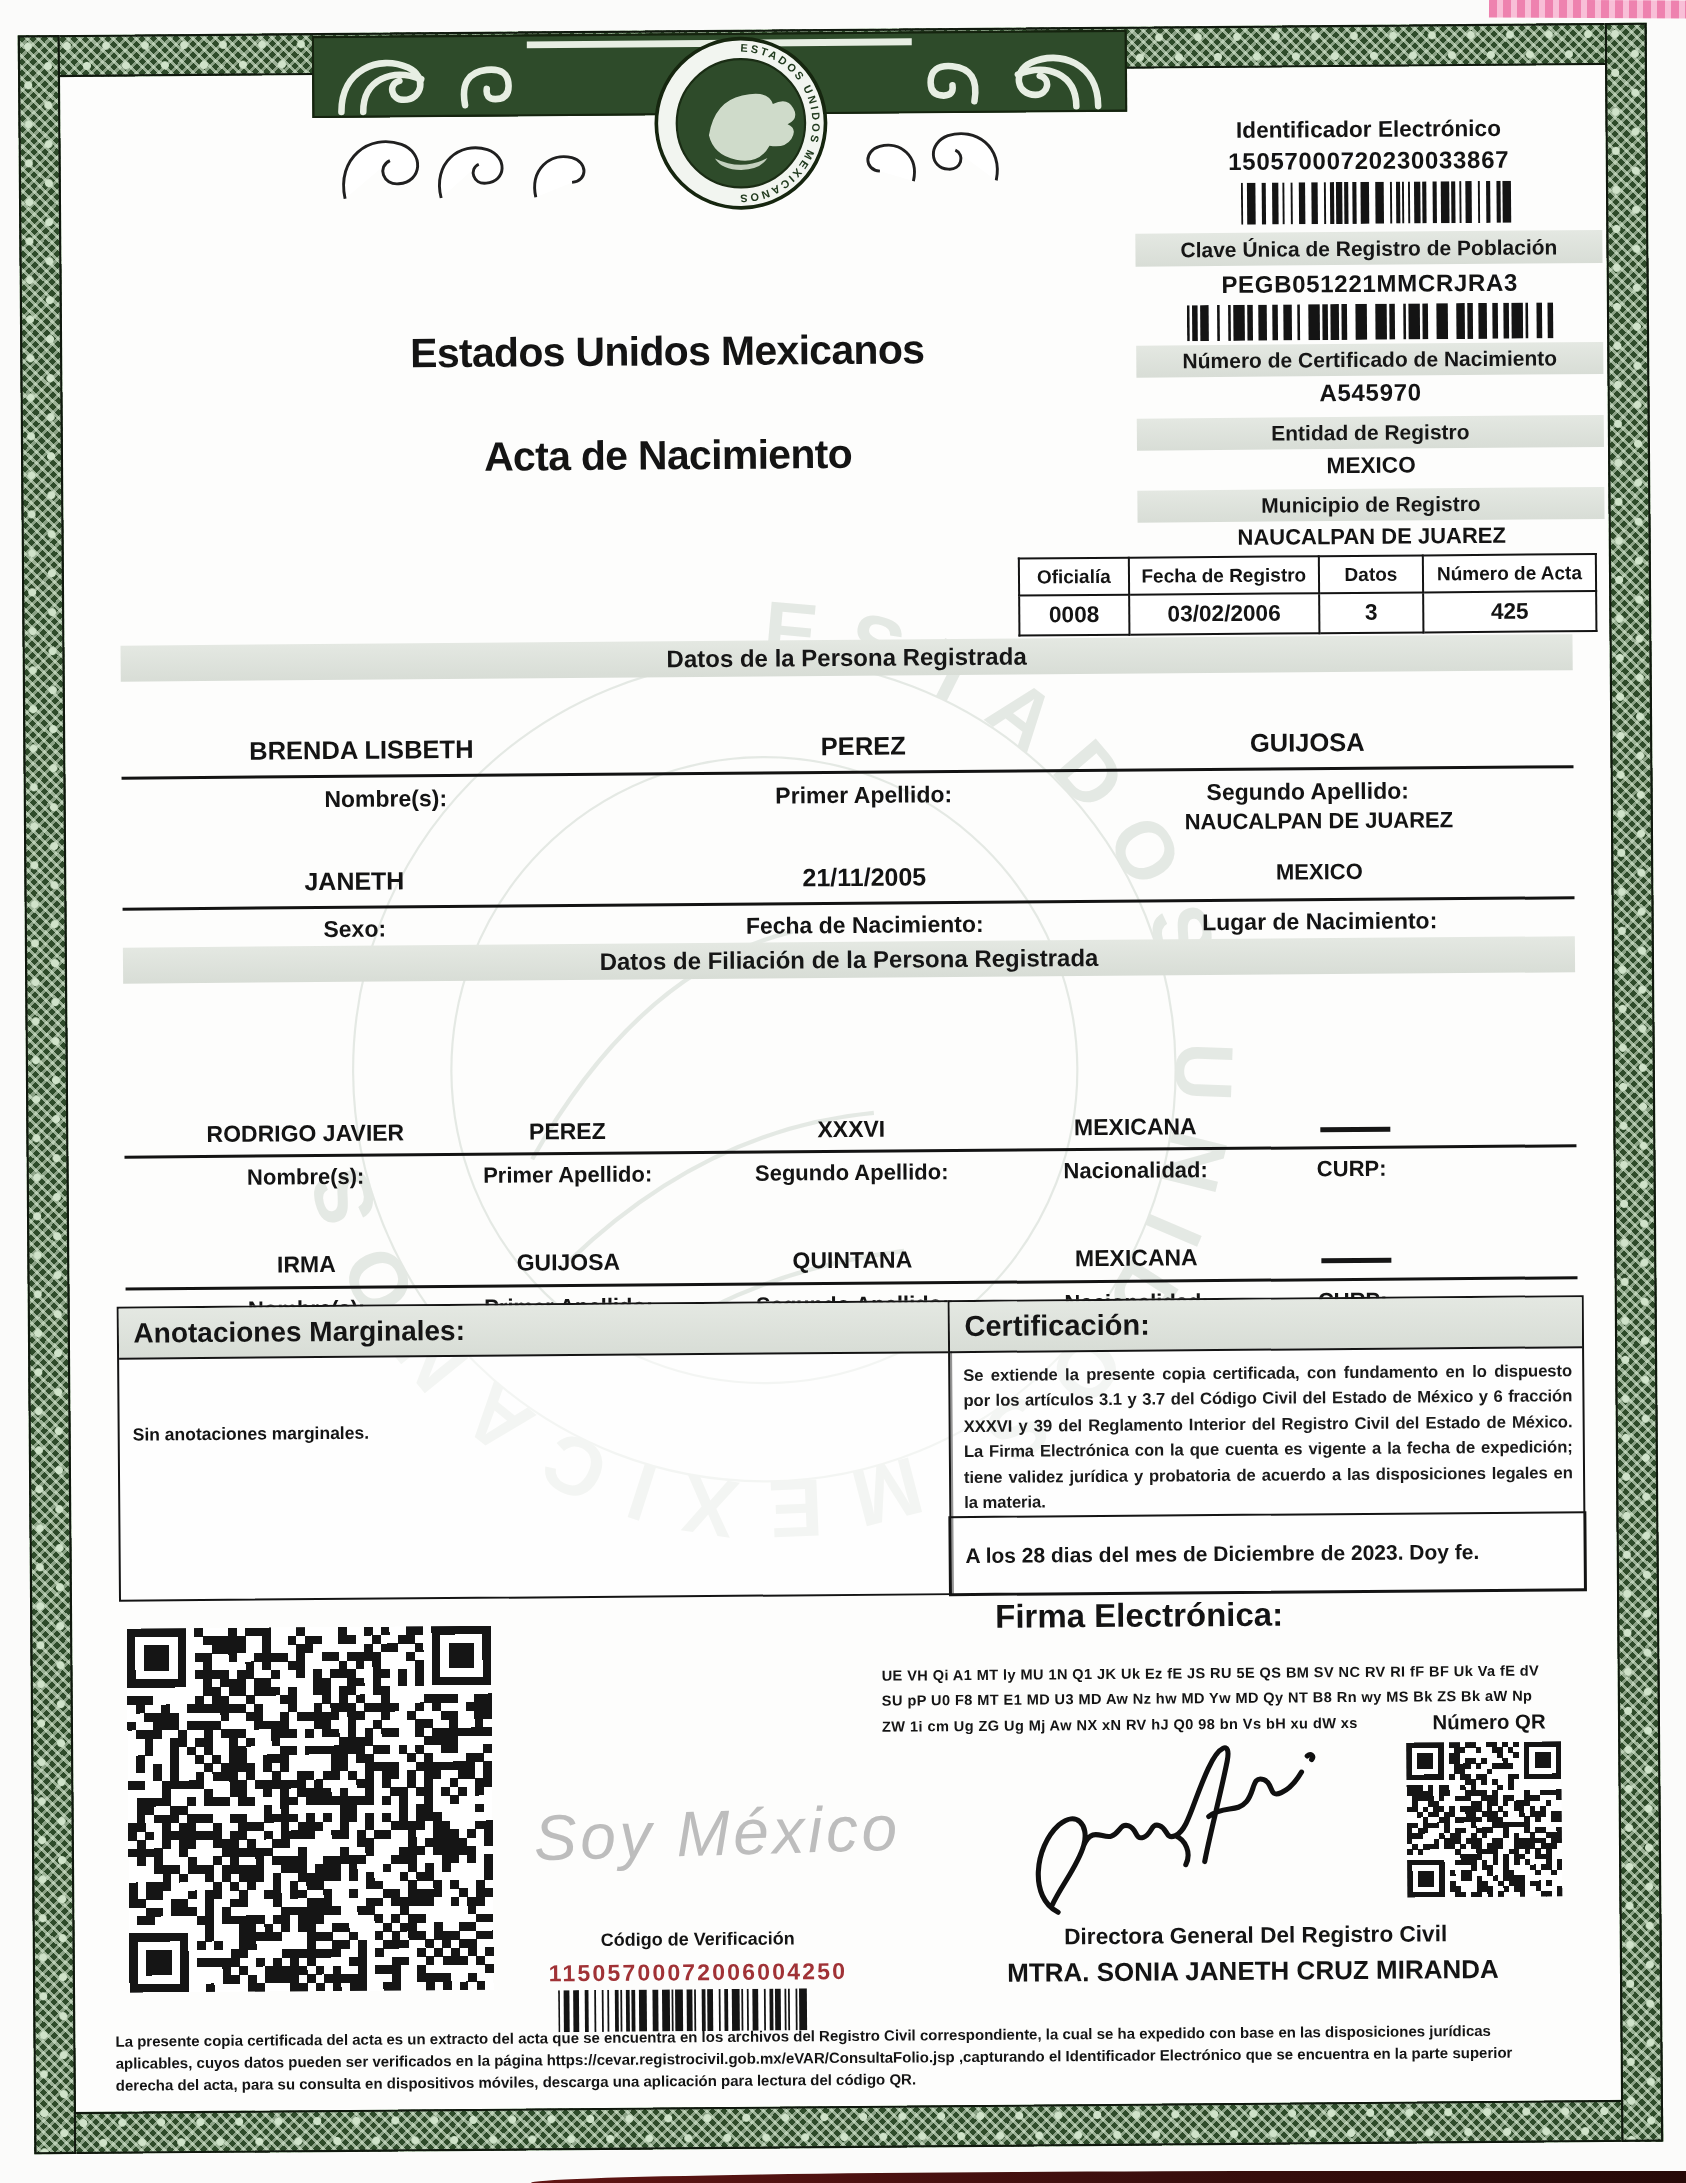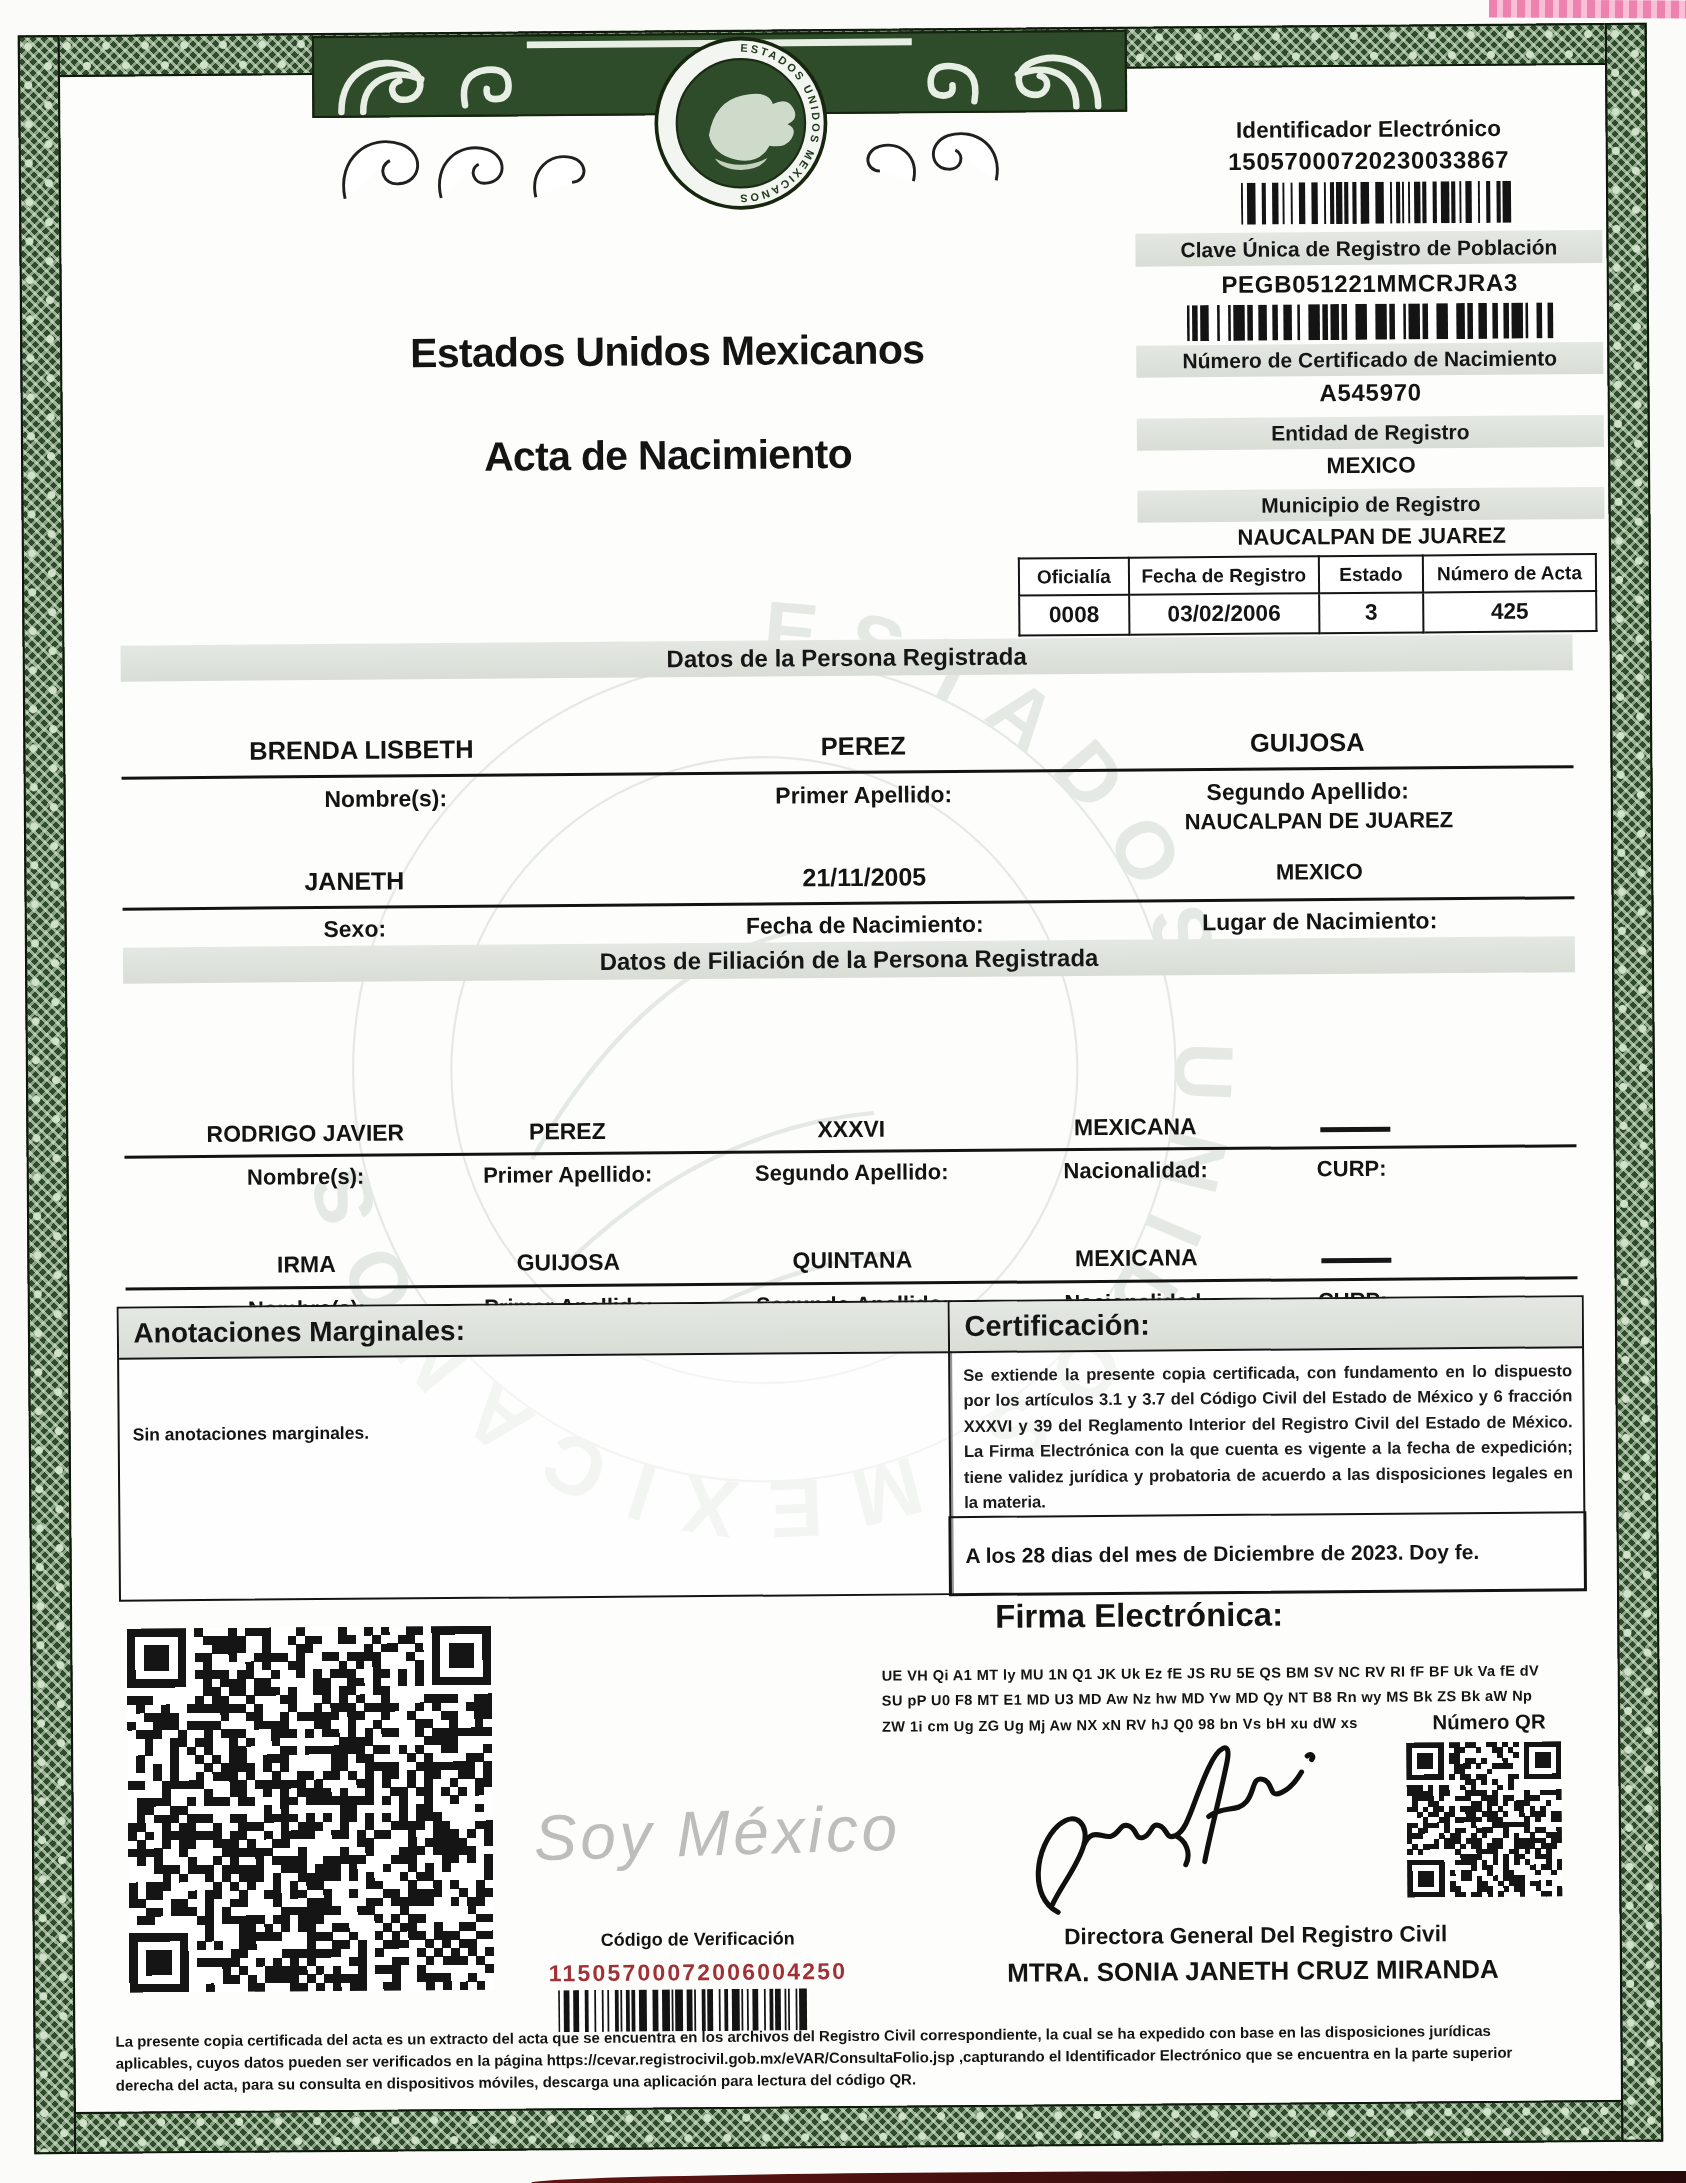--- a/index.html
+++ b/index.html
@@ -208,21 +208,21 @@
     <div class="ctr" style="left:1350px;top:428px;font-size:22.6px;">MEXICO</div>
 
     <div class="gray-band" style="left:1116px;top:464px;width:467px;height:32px;font-size:21px;">Municipio de Registro</div>
     <div class="ctr" style="left:1350px;top:499px;font-size:22px;">NAUCALPAN DE JUAREZ</div>
 
     <table class="reg-table">
       <tbody>
           <tr>
         <th style="width:19%;">Oficialía</th>
         <th style="width:33%;">Fecha de Registro</th>
-        <th style="width:18%;">Estado</th>
+        <th style="width:18%;">Datos</th>
         <th style="width:30%;">Número de Acta</th>
       </tr>
       <tr>
         <td>0008</td>
         <td>03/02/2006</td>
         <td>3</td>
         <td>425</td>
       </tr>
     </tbody>
       </table>

